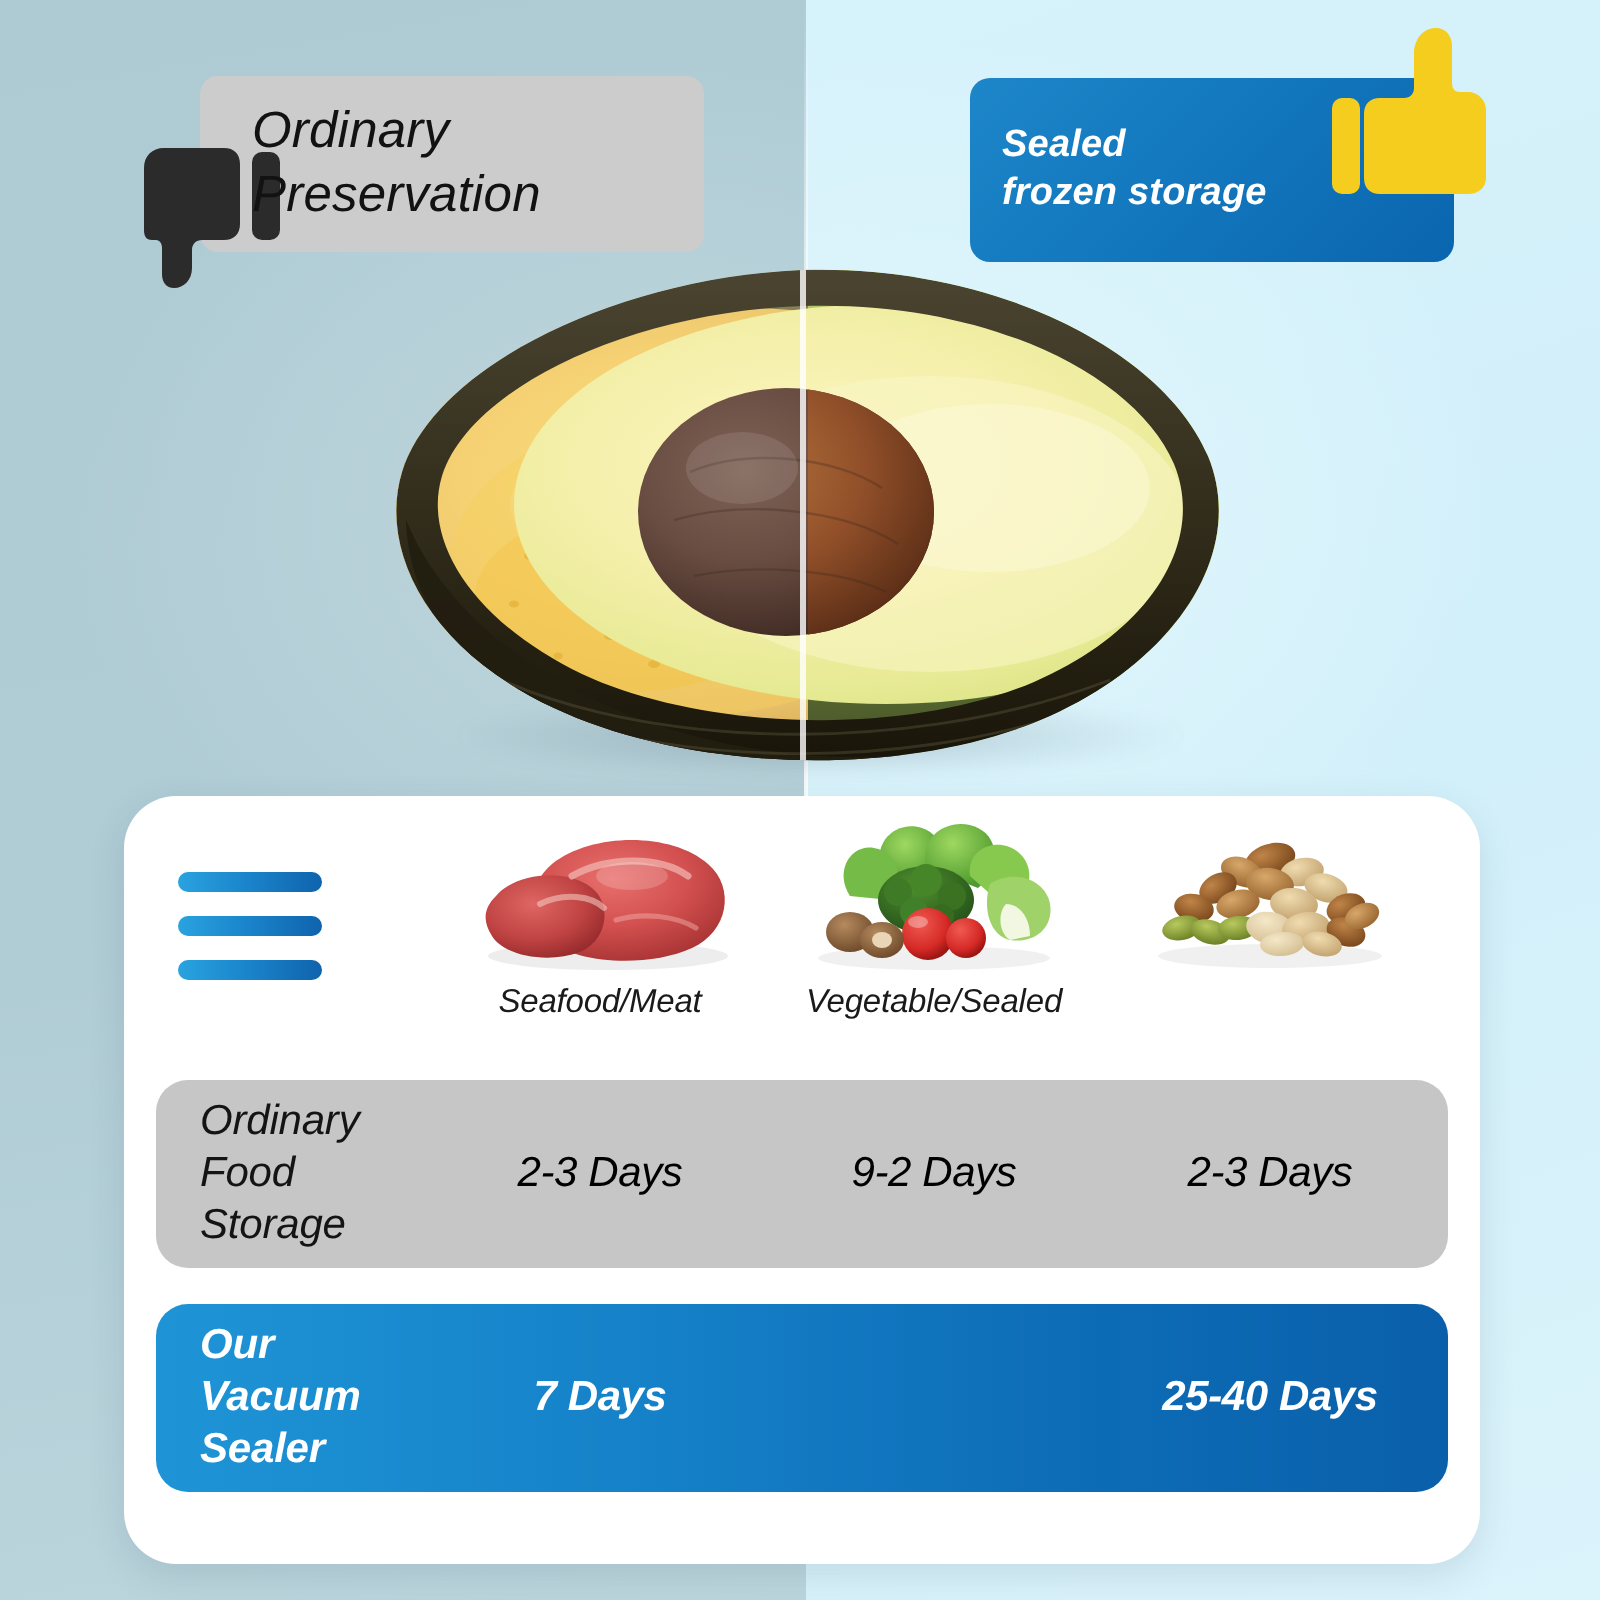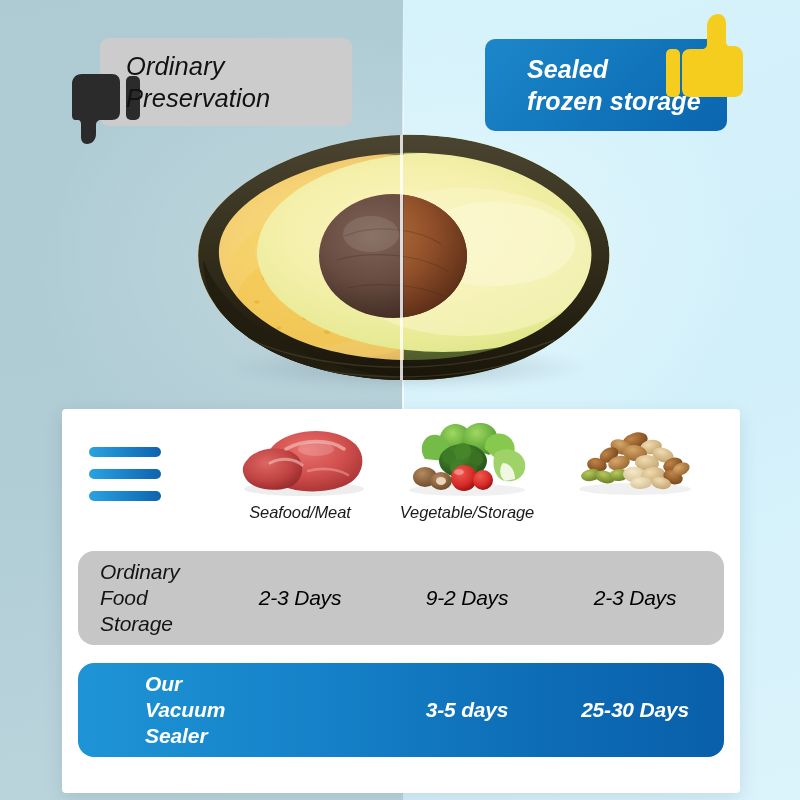--- a/index.html
+++ b/index.html
@@ -91,28 +91,27 @@
     position: absolute;
     left: 0; top: 0;
     width: 242px; height: 92px;
     background: linear-gradient(135deg, #1d86c9 0%, #1378be 45%, #0a65ae 100%);
     border-radius: 10px;
   }
   .badge-right-text {
     position: absolute;
     left: 16px; top: 50%;
     transform: translateY(-50%);
-    font-size: 25px;
+    font-size: 19px;
     font-style: italic;
     font-weight: 700;
     color: #ffffff;
     line-height: 1.26;
     letter-spacing: .1px;
     white-space: pre-line;
-    margin-left: 26px;
   }
   .thumb-up {
     position: absolute;
     left: 181px; top: -26px;
     width: 78px; height: 88px;
   }
 
   
   .avocado-wrap {
     position: absolute;
@@ -128,24 +127,24 @@
   }
   .avocado-clip {
     position: absolute;
     left: 0; top: 0;
     width: 418px; height: 254px;
   }
 
   
   .card {
     position: absolute;
-    left: 62px; top: 409px;
+    left: 62px; top: 398px;
     width: 678px; height: 384px;
     background: #ffffff;
-    border-radius: 4px;
+    border-radius: 26px;
     box-shadow: 0 6px 18px rgba(40,70,90,.13);
   }
 
   .header-row {
     position: absolute;
     left: 0; top: 0;
     width: 678px; height: 130px;
   }
 
   .hamburger {
@@ -207,21 +206,21 @@
     position: absolute;
     left: 22px; top: 50%;
     transform: translateY(-50%);
     font-size: 21px;
     font-style: italic;
     line-height: 1.24;
     white-space: pre-line;
     letter-spacing: -.1px;
   }
   .row-ordinary .row-title { color: #141414; }
-  .row-vacuum .row-title { color: #ffffff; font-weight: 600; margin-left: 45px; }
+  .row-vacuum .row-title { color: #ffffff; font-weight: 600; }
 
   .cell {
     position: absolute;
     top: 50%;
     transform: translateY(-50%);
     width: 176px;
     text-align: center;
     font-size: 21px;
     font-style: italic;
     letter-spacing: -.2px;
@@ -442,21 +441,21 @@
 
             <circle cx="85" cy="59" r="13" fill="url(#tomG)"></circle>
             <circle cx="104" cy="61" r="10" fill="url(#tomG)"></circle>
             <ellipse cx="80" cy="53" rx="5" ry="3" fill="#fff" opacity=".33"></ellipse>
 
             <ellipse cx="46" cy="58" rx="12" ry="10" fill="url(#mushG)"></ellipse>
             <ellipse cx="62" cy="62" rx="11" ry="9" fill="url(#mushG)"></ellipse>
             <ellipse cx="62" cy="62" rx="5" ry="4" fill="#e8d6b6"></ellipse>
           </svg>
         </div>
-        <div class="col-label">Vegetable/Storage</div>
+        <div class="col-label">Vegetable/Sealed</div>
       </div>
 
       <div class="col-head col-head-2">
         <div class="thumb-img">
           <svg viewBox="0 0 176 78" xmlns="http://www.w3.org/2000/svg" width="176" height="78">
             <defs>
               <radialGradient id="nutAlm" cx="38%" cy="30%" r="70%">
                 <stop offset="0%" stop-color="#d8a76a"></stop>
                   <stop offset="100%" stop-color="#9c6a33"></stop>
               </radialGradient>
@@ -510,18 +509,18 @@
 Storage</div>
       <div class="cell cell-0">2-3 Days</div>
       <div class="cell cell-1">9-2 Days</div>
       <div class="cell cell-2">2-3 Days</div>
     </div>
 
     <div class="row row-vacuum">
       <div class="row-title">Our
 Vacuum
 Sealer</div>
-      <div class="cell cell-1">3-5 days</div>
-      <div class="cell cell-2">25-30 Days</div>
+      <div class="cell cell-0">7 Days</div>
+      <div class="cell cell-2">25-40 Days</div>
     </div>
 
   </div>
 </div>
 
 </body></html>

